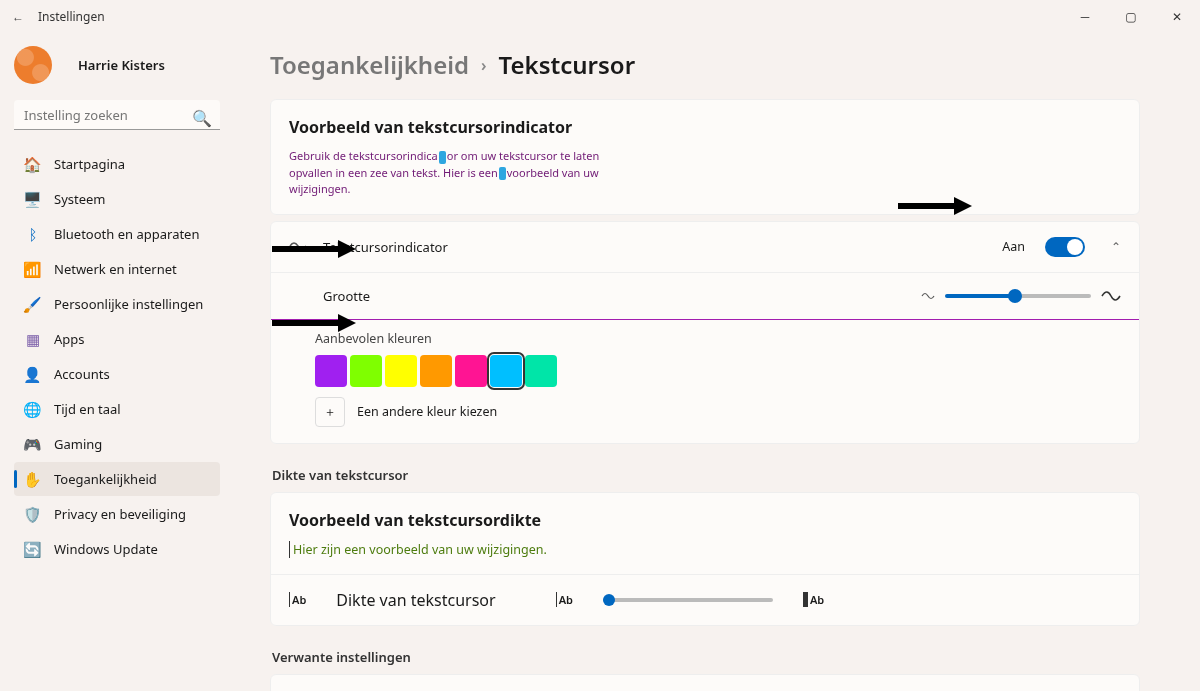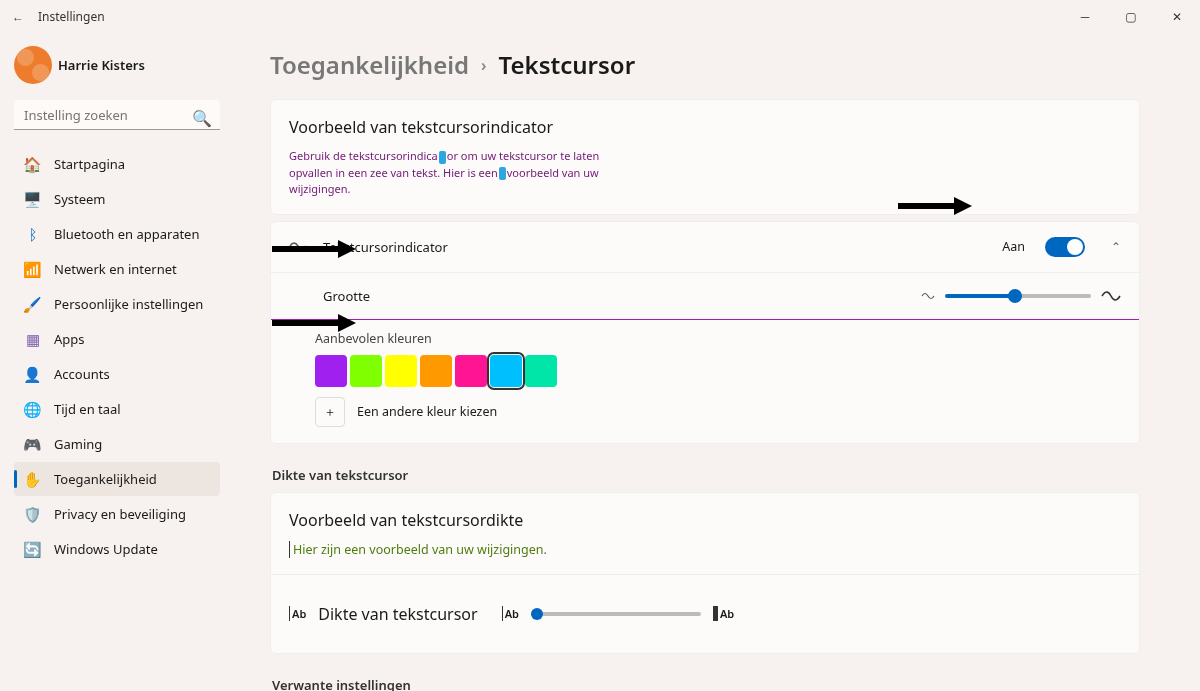--- a/index.html
+++ b/index.html
@@ -4,39 +4,39 @@
 <style>
 *{box-sizing:border-box;margin:0;padding:0;font-family:"Segoe UI",system-ui,sans-serif}
 body{background:#f7f2ef;width:1200px;height:691px;overflow:hidden;color:#1a1a1a;position:relative}
 .titlebar{height:32px;display:flex;align-items:center;padding:0 8px;font-size:12px}
 .titlebar .back{width:20px;text-align:center;color:#444}
 .titlebar .title{margin-left:10px;color:#333}
 .winctrl{position:absolute;right:0;top:0;display:flex}
 .winctrl div{width:46px;height:32px;display:flex;align-items:center;justify-content:center;color:#333}
 .layout{display:flex;height:calc(100% - 32px)}
 .sidebar{width:230px;padding:8px 10px 0 14px;display:flex;flex-direction:column}
-.user{display:flex;align-items:center;gap:6px;margin:6px 0 16px 0}
+.user{display:flex;align-items:center;gap:26px;margin:6px 0 16px 0}
 .avatar{width:38px;height:38px;border-radius:50%;background:#ed7d2d;position:relative;overflow:hidden}
 .avatar::before{content:"";position:absolute;inset:0;background:radial-gradient(circle at 30% 30%,#fff3 0 8px,transparent 9px),radial-gradient(circle at 70% 70%,#fff3 0 8px,transparent 9px)}
 .username{font-size:13px;font-weight:600}
 .search{position:relative;margin-bottom:17px}
 .search input{width:100%;height:30px;border:none;border-bottom:1px solid #999;background:#fdfaf8;padding:0 28px 0 10px;font-size:13px;outline:none;border-radius:4px 4px 0 0}
 .search .sicon{position:absolute;right:8px;top:7px;color:#666}
 .nav{display:flex;flex-direction:column;gap:1px}
 .nav-item{display:flex;align-items:center;gap:12px;height:34px;padding:0 10px;border-radius:4px;font-size:13px;cursor:pointer;position:relative}
 .nav-item.active{background:#ece5e0}
 .nav-item.active::before{content:"";position:absolute;left:0;top:8px;bottom:8px;width:3px;background:#0067c0;border-radius:2px}
 .nav-item .nicon{width:18px;height:18px;display:flex;align-items:center;justify-content:center;font-size:15px}
 .main{flex:1;padding:10px 60px 0 40px;overflow-y:auto}
 .crumbs{display:flex;align-items:center;gap:12px;font-size:24px;font-weight:600;margin:6px 0 18px 0}
 .crumbs .parent{color:#777;font-weight:600}
 .crumbs .sep{color:#888;font-size:16px}
 .card{background:#fdfbf9;border:1px solid #eee;border-radius:6px;margin-bottom:6px}
 .card-pad{padding:16px 18px}
-.sec-title{font-size:16px;font-weight:400;margin-bottom:10px}
+.sec-title{font-size:16px;font-weight:700;margin-bottom:10px}
 .desc{font-size:11px;color:#701a75;line-height:1.5;max-width:330px}
 .cursor-demo{display:inline-block;width:7px;height:13px;background:#2ea6e0;border-radius:2px;vertical-align:middle;margin:0 1px}
 .row{display:flex;align-items:center;padding:14px 18px;border-top:1px solid #eee;gap:14px}
 .row:first-child{border-top:none}
 .row .ricon{width:20px;color:#555}
 .row .rlabel{font-size:13px;flex:0 0 auto}
 .row .spacer{flex:1}
 .toggle{width:40px;height:20px;background:#0067c0;border-radius:10px;position:relative}
 .toggle::after{content:"";position:absolute;right:2px;top:2px;width:16px;height:16px;background:#fff;border-radius:50%}
 .toggle-label{font-size:12.5px;margin-right:6px}
@@ -47,21 +47,21 @@
 .mini-ind{width:14px;height:14px}
 .colors-block{padding:10px 18px 16px 18px;border-top:1px solid #a21caf}
 .colors-label{font-size:12.5px;color:#444;margin:0 0 8px 26px}
 .swatches{display:flex;gap:3px;margin-left:26px}
 .swatch{width:32px;height:32px;border-radius:4px;cursor:pointer}
 .swatch.sel{outline:2px solid #333;outline-offset:1px}
 .addcolor{display:flex;align-items:center;gap:12px;margin:10px 0 0 26px;font-size:12.5px}
 .plusbox{width:30px;height:30px;border:1px solid #ddd;border-radius:4px;display:flex;align-items:center;justify-content:center;background:#fdfbf9}
 .subhead{font-size:13px;font-weight:600;margin:22px 0 8px 2px;color:#333}
 .thick-preview{font-size:12.5px;color:#4d7c0f;border-left:1px solid #333;padding-left:3px}
-.thick-row{display:flex;align-items:center;padding:28px 18px;border-top:1px solid #eee;gap:12px}
+.thick-row{display:flex;align-items:center;padding:14px 18px;border-top:1px solid #eee;gap:30px}
 .thick-icon{font-size:11px;font-weight:600}
 .thick-slider{flex:0 0 170px;height:4px;background:#bbb;border-radius:2px;position:relative}
 .thick-slider::after{content:"";position:absolute;left:0;top:-4px;width:12px;height:12px;background:#0067c0;border-radius:50%}
 .linkrow{display:flex;align-items:center;padding:16px 18px;gap:16px}
 .arrow-annot{position:absolute;pointer-events:none}
 .arrow-annot svg{display:block}
 </style>
 </head>
 <body>
 

